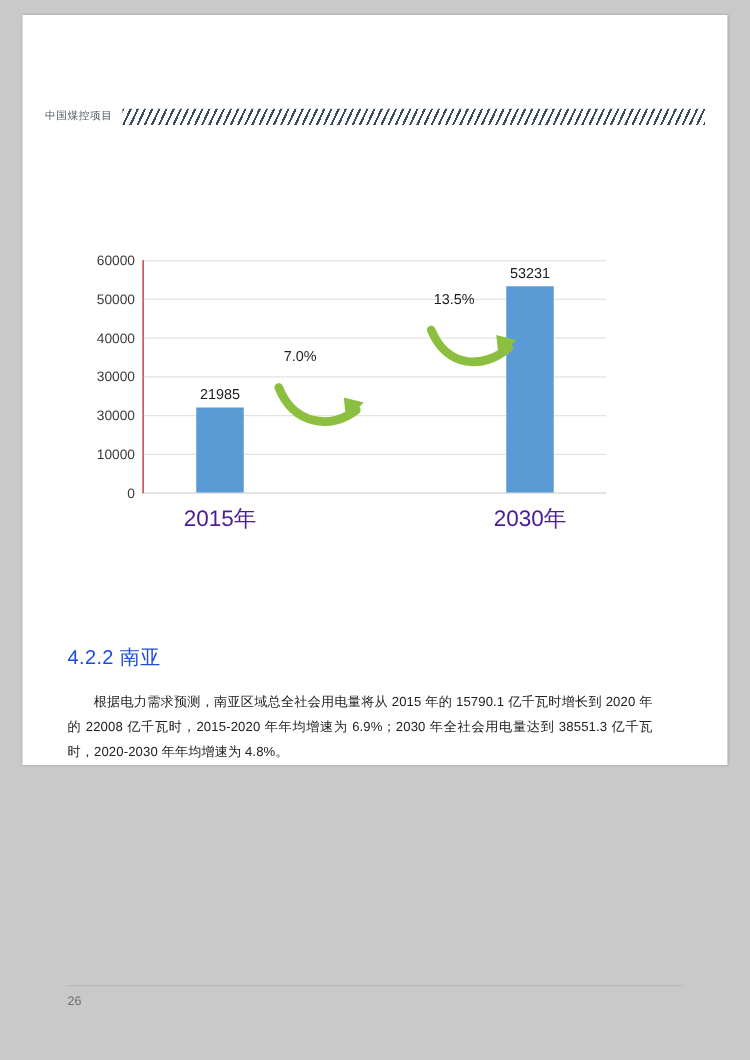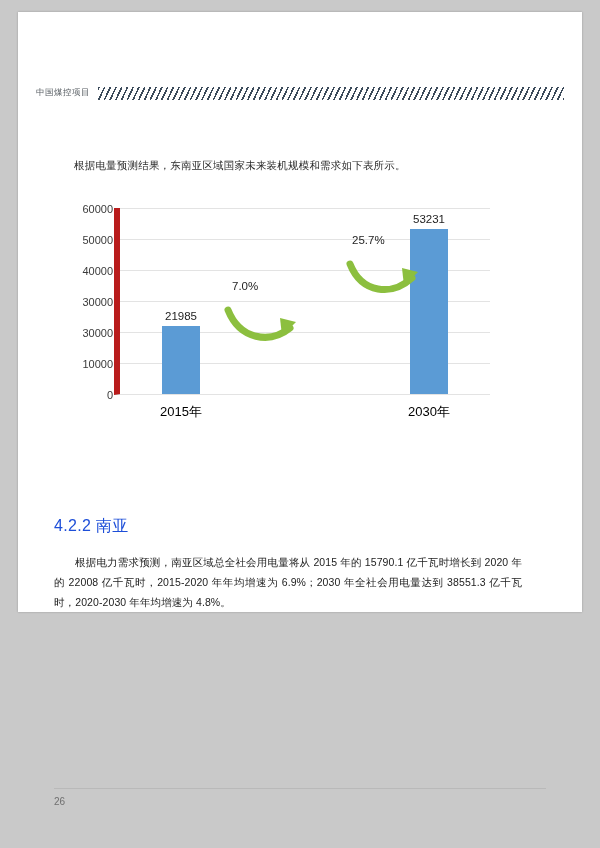--- a/index.html
+++ b/index.html
@@ -68,21 +68,21 @@
     top: 186px;
     width: 470px;
     height: 232px;
   }
   .plot {
     position: absolute;
     left: 76px;
     top: 10px;
     width: 370px;
     height: 186px;
-    border-left: 6px solid #b91c1c;
+    border-left: 1px solid #b91c1c;
     border-bottom: 1px solid #d0d0d0;
   }
   .gridline {
     position: absolute;
     left: 0;
     width: 100%;
     height: 0;
     border-top: 1px solid #e3e3e3;
   }
   .ytick {
@@ -109,22 +109,22 @@
     font-size: 11.5px;
     color: #1d1d1d;
     white-space: nowrap;
   }
   .xtick {
     position: absolute;
     top: 100%;
     left: 50%;
     transform: translateX(-50%);
     margin-top: 9px;
-    font-size: 13px;
-    color: #000000;
+    font-size: 18px;
+    color: #4c1d95;
     white-space: nowrap;
   }
   .growth {
     position: absolute;
     font-size: 11.5px;
     color: #1d1d1d;
     white-space: nowrap;
   }
   .arrow-svg {
     position: absolute;
@@ -182,21 +182,20 @@
 </head>
 <body>
 
 <div id="page">
 
   <div class="header">
     <div class="header-title">中国煤控项目</div>
     <div class="header-hatch"></div>
   </div>
 
-  <div class="intro">根据电量预测结果，东南亚区域国家未来装机规模和需求如下表所示。</div>
 
   <div class="chart-wrap">
     <div class="plot">
 
       <div class="gridline" style="top:0px;">
         <span class="ytick">60000</span>
       </div>
       <div class="gridline" style="top:31px;text-align:center;">
         <span class="ytick">50000</span>
       </div>
@@ -224,21 +223,21 @@
         <span class="bar-label">53231</span>
         <span class="xtick">2030年</span>
       </div>
 
       <div class="growth" style="left:112px; top:72px;">7.0%</div>
       <svg class="arrow-svg" style="left:104px; top:92px;" width="80" height="44" viewBox="0 0 80 44">
         <path d="M4,10 C16,40 46,44 66,28" stroke="#8cbf3f" stroke-width="7" fill="none" stroke-linecap="round"></path>
         <path d="M58,36 L72,22 L56,18 Z" fill="#8cbf3f"></path>
       </svg>
 
-      <div class="growth" style="left:232px; top:26px;">25.7%</div>
+      <div class="growth" style="left:232px; top:26px;">13.5%</div>
       <svg class="arrow-svg" style="left:226px; top:44px;" width="80" height="44" viewBox="0 0 80 44">
         <path d="M4,12 C16,42 46,44 66,26" stroke="#8cbf3f" stroke-width="7" fill="none" stroke-linecap="round"></path>
         <path d="M58,34 L72,20 L56,16 Z" fill="#8cbf3f"></path>
       </svg>
 
     </div>
   </div>
 
 
   <div class="section-title">4.2.2 南亚</div>

